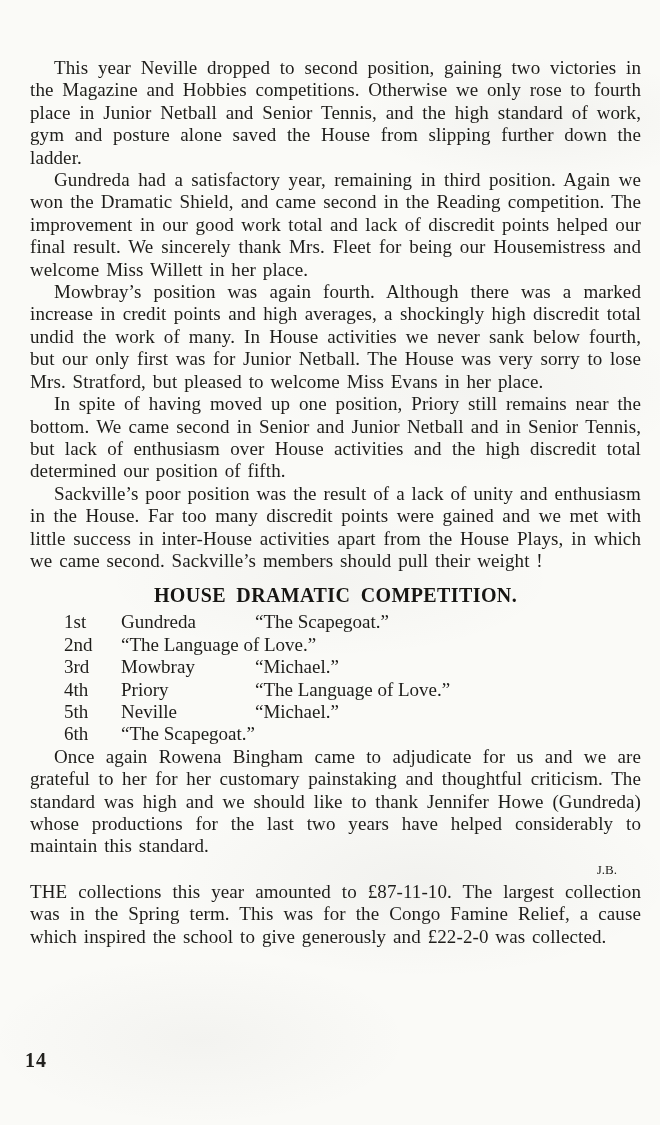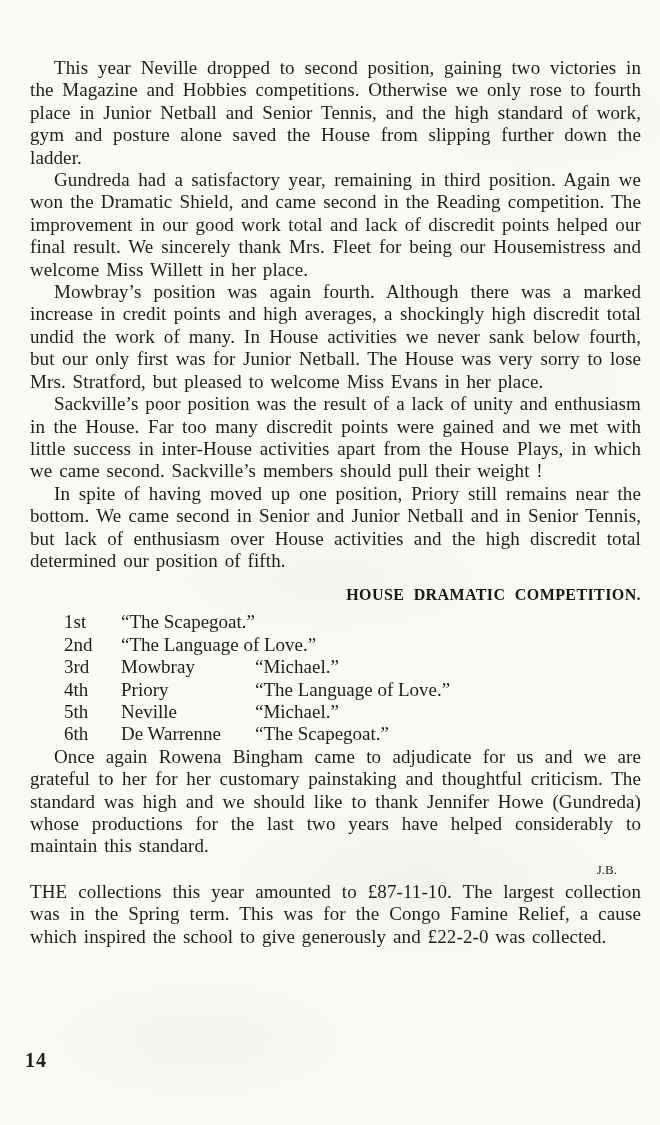--- a/index.html
+++ b/index.html
@@ -35,24 +35,24 @@
     margin: 0;
     font-size: 19px;
     line-height: 22.4px;
     text-align: justify;
     letter-spacing: 0.1px;
     word-spacing: 2px;
   }
   p.indent { text-indent: 24px; }
   h2.section-heading {
     margin: 11px 0 4px 0;
-    font-size: 16px;
+    font-size: 20px;
     line-height: 24px;
     font-weight: bold;
-    text-align: right;
+    text-align: center;
     letter-spacing: 0.4px;
     word-spacing: 5px;
     color: #171613;
   }
   .results {
     margin: 0 0 0 34px;
     font-size: 19px;
     line-height: 22.4px;
   }
   .result-row { display: flex; justify-content: center; }
@@ -90,30 +90,31 @@
 
 <div class="page">
   <div class="content">
 
     <p class="body-par indent">This year Neville dropped to second position, gaining two victories in the Magazine and Hobbies competitions.  Otherwise we only rose to fourth place in Junior Netball and Senior Tennis, and the high standard of work, gym and posture alone saved the House from slipping further down the ladder.</p>
 
     <p class="body-par indent">Gundreda had a satisfactory year, remaining in third position.  Again we won the Dramatic Shield, and came second in the Reading competition.  The improvement in our good work total and lack of discredit points helped our final result.  We sincerely thank Mrs. Fleet for being our Housemistress and welcome Miss Willett in her place.</p>
 
     <p class="body-par indent">Mowbray’s position was again fourth.  Although there was a marked increase in credit points and high averages, a shockingly high discredit total undid the work of many.  In House activities we never sank below fourth, but our only first was for Junior Netball.  The House was very sorry to lose Mrs. Stratford, but pleased to welcome Miss Evans in her place.</p>
 
+    <p class="body-par indent">In spite of having moved up one position, Priory still remains near the bottom.  We came second in Senior and Junior Netball and in Senior Tennis, but lack of enthusiasm over House activities and the high discredit total determined our position of fifth.</p>
+
     <p class="body-par indent">Sackville’s poor position was the result of a lack of unity and enthusiasm in the House.  Far too many discredit points were gained and we met with little success in inter-House activities apart from the House Plays, in which we came second.  Sackville’s members should pull their weight !</p>
-
-    <p class="body-par indent">In spite of having moved up one position, Priory still remains near the bottom.  We came second in Senior and Junior Netball and in Senior Tennis, but lack of enthusiasm over House activities and the high discredit total determined our position of fifth.</p>
 
     <h2 class="section-heading">HOUSE DRAMATIC COMPETITION.</h2>
 
 
     <div class="results">
       <div class="result-row">
         <span class="result-rank">1st</span>
+        <span class="result-house">Gundreda</span>
         <span class="result-play">“The Scapegoat.”</span>
       </div>
       <div class="result-row">
         <span class="result-rank">2nd</span>
         <span class="result-play">“The Language of Love.”</span>
       </div>
       <div class="result-row">
         <span class="result-rank">3rd</span>
         <span class="result-house">Mowbray</span>
         <span class="result-play">“Michael.”</span>
@@ -123,21 +124,20 @@
         <span class="result-house">Priory</span>
         <span class="result-play">“The Language of Love.”</span>
       </div>
       <div class="result-row">
         <span class="result-rank">5th</span>
         <span class="result-house">Neville</span>
         <span class="result-play">“Michael.”</span>
       </div>
       <div class="result-row">
         <span class="result-rank">6th</span>
-        <span class="result-house">De Warrenne</span>
         <span class="result-play">“The Scapegoat.”</span>
       </div>
     </div>
 
     <p class="body-par indent">Once again Rowena Bingham came to adjudicate for us and we are grateful to her for her customary painstaking and thoughtful criticism.  The standard was high and we should like to thank Jennifer Howe (Gundreda) whose productions for the last two years have helped considerably to maintain this standard.</p>
 
     <p class="signature">J.B.</p>
 
 
     <p class="body-par">THE collections this year amounted to £87-11-10.  The largest collection was in the Spring term.  This was for the Congo Famine Relief, a cause which inspired the school to give generously and £22-2-0 was collected.</p>

